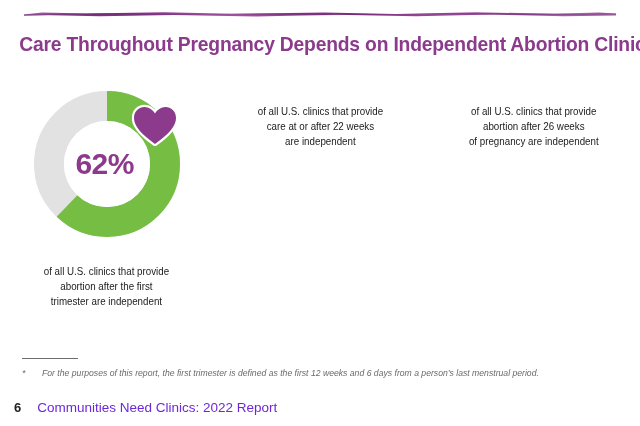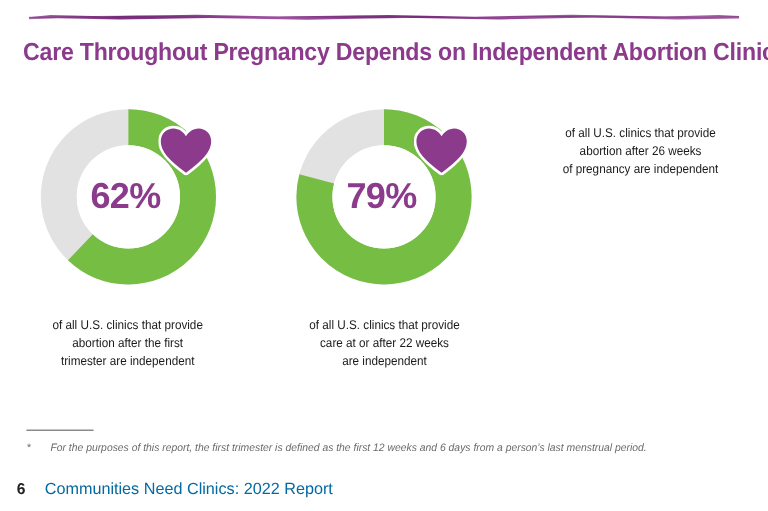--- a/index.html
+++ b/index.html
@@ -144,21 +144,21 @@
     color: #3a3a3a;
     font-family: "Liberation Sans", sans-serif;
   }
   .page-footer .num {
     font-size: 13px;
     font-weight: bold;
     color: #222;
   }
   .page-footer .doc-title {
     font-size: 13.5px;
-    color: #0369a1;
+    color: #6d28d9;
   }
 </style>
 </head>
 <body>
 
 <div class="brush-rule">
   <svg viewBox="0 0 592 7" preserveAspectRatio="none" aria-hidden="true">
     <defs>
       <linearGradient id="bg1" x1="0" y1="0" x2="1" y2="0">
         <stop offset="0" stop-color="#8B3A8C" stop-opacity="0.75"></stop>
@@ -191,33 +191,20 @@
           <path d="M23 40 C9 30 2 22 2 14 C2 7 7 3 12.5 3 C17 3 21 6 23 9.5 C25 6 29 3 33.5 3 C39 3 44 7 44 14 C44 22 37 30 23 40 Z" fill="#8B3A8C" stroke="#ffffff" stroke-width="4.5" stroke-linejoin="round" paint-order="stroke"></path>
         </svg>
       </div>
     </div>
     <div class="caption">of all U.S. clinics that provide
 abortion after the first
 trimester are independent</div>
   </div>
 
   <div class="donut-cell">
-    <div class="donut-wrap">
-      <svg class="ring" viewBox="0 0 170 160" aria-hidden="true">
-        <circle cx="85" cy="80" r="58" fill="none" stroke="#E2E2E2" stroke-width="30"></circle>
-        <circle cx="85" cy="80" r="58" fill="none" stroke="#76BE43" stroke-width="30" stroke-dasharray="288 76" style="transform: rotate(-90deg); transform-origin: 85px 80px; transform-box: view-box;"></circle>
-        <circle cx="85" cy="80" r="43" fill="#ffffff"></circle>
-      </svg>
-      <div class="pct-label">79%</div>
-      <div class="heart">
-        <svg viewBox="0 0 46 42" aria-hidden="true">
-          <path d="M23 40 C9 30 2 22 2 14 C2 7 7 3 12.5 3 C17 3 21 6 23 9.5 C25 6 29 3 33.5 3 C39 3 44 7 44 14 C44 22 37 30 23 40 Z" fill="#8B3A8C" stroke="#ffffff" stroke-width="4.5" stroke-linejoin="round" paint-order="stroke"></path>
-        </svg>
-      </div>
-    </div>
     <div class="caption">of all U.S. clinics that provide
 care at or after 22 weeks
 are independent</div>
   </div>
 
   <div class="donut-cell">
     <div class="caption">of all U.S. clinics that provide
 abortion after 26 weeks
 of pregnancy are independent</div>
   </div>

